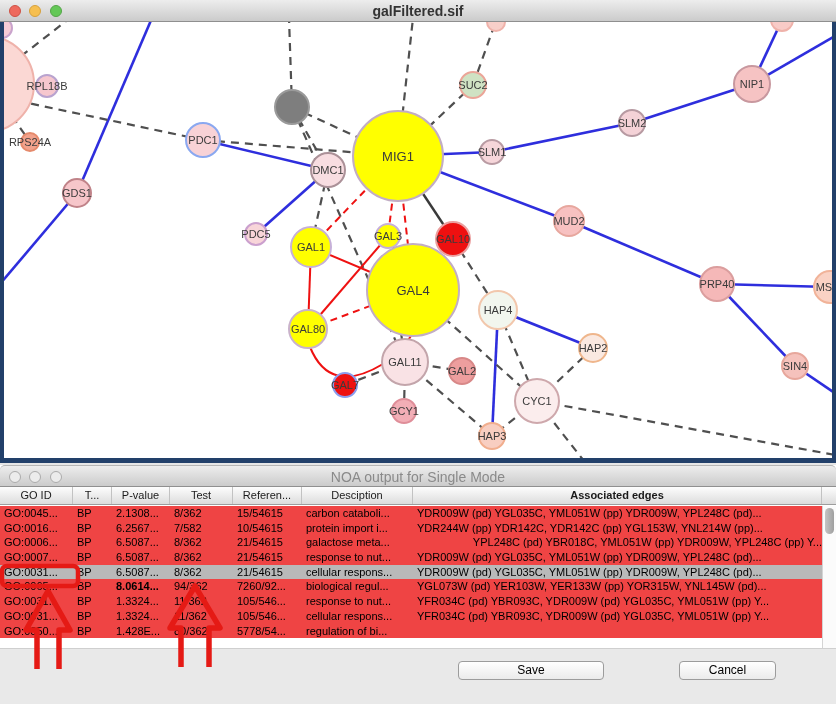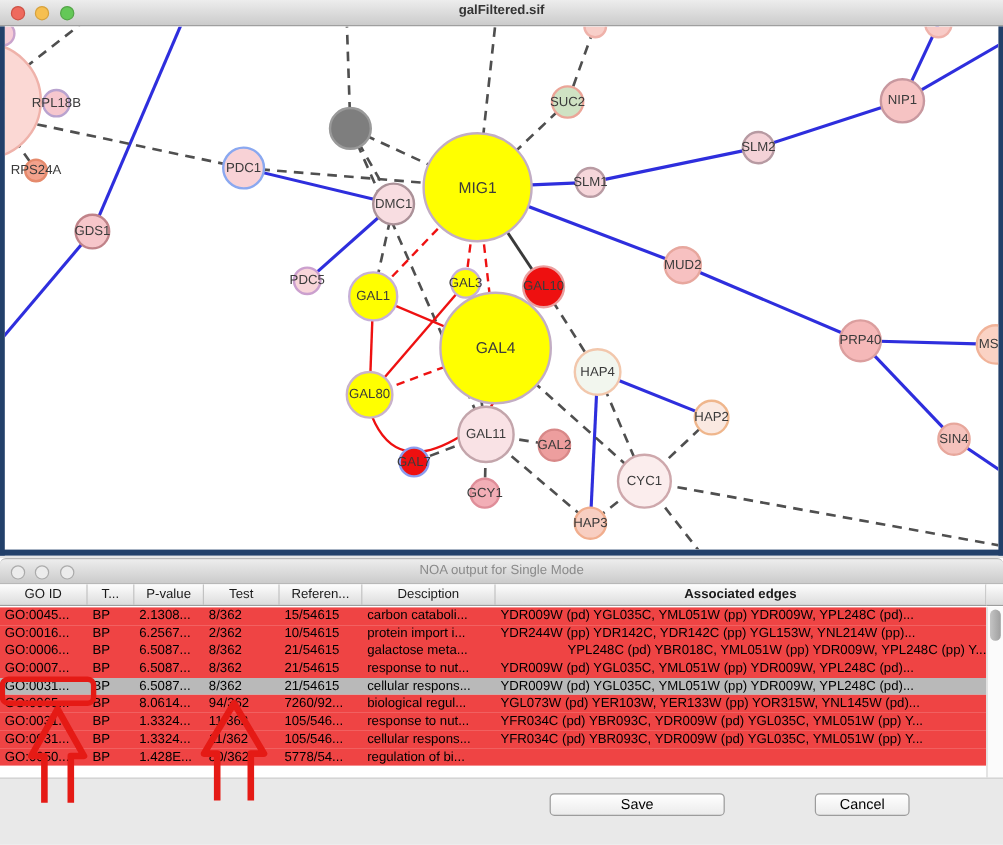--- a/index.html
+++ b/index.html
@@ -3,21 +3,21 @@
 <meta charset="utf-8">
 <style>
   html,body{margin:0;padding:0;}
   body{width:836px;height:704px;position:relative;overflow:hidden;background:#e6e6e6;
        font-family:"Liberation Sans", sans-serif;}
   
   .net-window{position:absolute;top:0;left:0;width:836px;height:463px;}
   .titlebar{position:absolute;left:0;top:0;width:100%;height:22px;
     background:linear-gradient(#ededed,#cbcbcb);border-bottom:1px solid #8f8f8f;box-sizing:border-box;}
   .titlebar .title{position:absolute;left:0;right:0;top:3px;text-align:center;
-    font-size:11px;color:#333;font-weight:bold;}
+    font-size:14px;color:#333;font-weight:bold;}
   .tl{position:absolute;top:5px;width:12px;height:12px;border-radius:50%;box-sizing:border-box;}
   .tl.red{left:9px;background:#ee6a5e;border:1px solid #ce5246;}
   .tl.yel{left:29px;background:#f6bf50;border:1px solid #d6a13d;}
   .tl.grn{left:50px;background:#64c857;border:1px solid #54a548;}
   .tl.hollow{background:#ececec;border:1.5px solid #ababab;}
   .net-canvas{position:absolute;top:22px;left:0;width:836px;height:441px;background:#fff;
     border-left:4px solid #22406a;border-right:4px solid #22406a;border-bottom:5px solid #22406a;
     box-sizing:border-box;overflow:hidden;}
   .net-canvas svg{display:block;}
   
@@ -39,21 +39,21 @@
   .vsb{position:absolute;top:41px;left:822px;width:14px;height:142px;background:#fbfbfb;
     border-left:1px solid #d4d4d4;box-sizing:border-box;}
   .vsb .thumb{position:absolute;left:2px;top:2px;width:9px;height:26px;border-radius:5px;
     background:linear-gradient(90deg,#c4c4c4,#9f9f9f);}
   .tfoot{position:absolute;top:183px;left:0;width:836px;height:56px;background:#e9e9e9;
     border-top:1px solid #cfcfcf;box-sizing:border-box;}
   .btn{position:absolute;top:12px;height:19px;box-sizing:border-box;
     background:linear-gradient(#ffffff,#ebebeb);border:1px solid #9c9c9c;border-radius:4px;
     font-size:12px;color:#000;text-align:center;line-height:17px;}
   .btn.save{left:458px;width:146px;}
-  .btn.cancel{left:679px;width:79px;}
+  .btn.cancel{left:679px;width:97px;}
   
   .overlay{position:absolute;top:0;left:0;width:836px;height:704px;pointer-events:none;z-index:50;}
 </style>
 </head>
 <body>
 
 <div class="net-window">
   <div class="titlebar">
     <span class="tl red"></span>
     <span class="tl yel"></span>
@@ -203,21 +203,21 @@
         <div class="tcell" style="width: 58px;">2.1308...</div>
         <div class="tcell" style="width: 63px;">8/362</div>
         <div class="tcell" style="width: 69px;">15/54615</div>
         <div class="tcell" style="width: 111px;">carbon cataboli...</div>
         <div class="tcell" style="width: 409px;">YDR009W (pd) YGL035C, YML051W (pp) YDR009W, YPL248C (pd)...</div>
       </div>
       <div class="trow">
         <div class="tcell" style="width: 73px;">GO:0016...</div>
         <div class="tcell" style="width: 39px;">BP</div>
         <div class="tcell" style="width: 58px;">6.2567...</div>
-        <div class="tcell" style="width: 63px;">2/362</div>
+        <div class="tcell" style="width: 63px;">7/582</div>
         <div class="tcell" style="width: 69px;">10/54615</div>
         <div class="tcell" style="width: 111px;">protein import i...</div>
         <div class="tcell" style="width: 409px;">YDR244W (pp) YDR142C, YDR142C (pp) YGL153W, YNL214W (pp)...</div>
       </div>
       <div class="trow">
         <div class="tcell" style="width: 73px;">GO:0006...</div>
         <div class="tcell" style="width: 39px;">BP</div>
         <div class="tcell" style="width: 58px;">6.5087...</div>
         <div class="tcell" style="width: 63px;">8/362</div>
         <div class="tcell" style="width: 69px;">21/54615</div>
@@ -238,21 +238,21 @@
         <div class="tcell" style="width: 39px;">BP</div>
         <div class="tcell" style="width: 58px;">6.5087...</div>
         <div class="tcell" style="width: 63px;">8/362</div>
         <div class="tcell" style="width: 69px;">21/54615</div>
         <div class="tcell" style="width: 111px;">cellular respons...</div>
         <div class="tcell" style="width: 409px;">YDR009W (pd) YGL035C, YML051W (pp) YDR009W, YPL248C (pd)...</div>
       </div>
       <div class="trow">
         <div class="tcell" style="width: 73px;">GO:0065...</div>
         <div class="tcell" style="width: 39px;">BP</div>
-        <div class="tcell" style="width: 58px;">8.0614...</div>
+        <div class="tcell" style="width: 58px; font-weight: bold;">8.0614...</div>
         <div class="tcell" style="width: 63px;">94/362</div>
         <div class="tcell" style="width: 69px;">7260/92...</div>
         <div class="tcell" style="width: 111px;">biological regul...</div>
         <div class="tcell" style="width: 409px;">YGL073W (pd) YER103W, YER133W (pp) YOR315W, YNL145W (pd)...</div>
       </div>
       <div class="trow">
         <div class="tcell" style="width: 73px;">GO:0031...</div>
         <div class="tcell" style="width: 39px;">BP</div>
         <div class="tcell" style="width: 58px;">1.3324...</div>
         <div class="tcell" style="width: 63px;">11/362</div>

